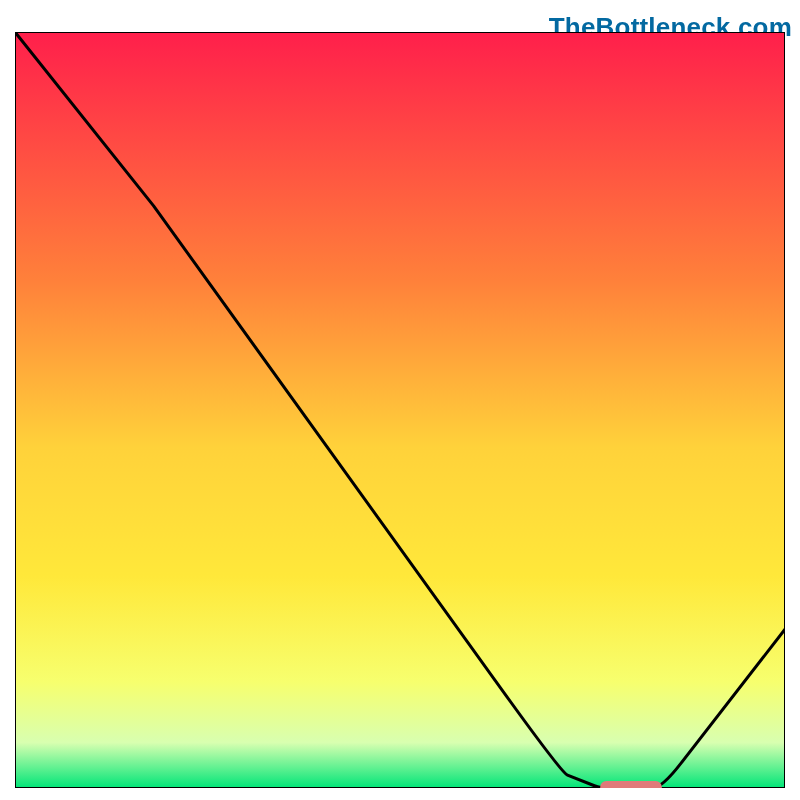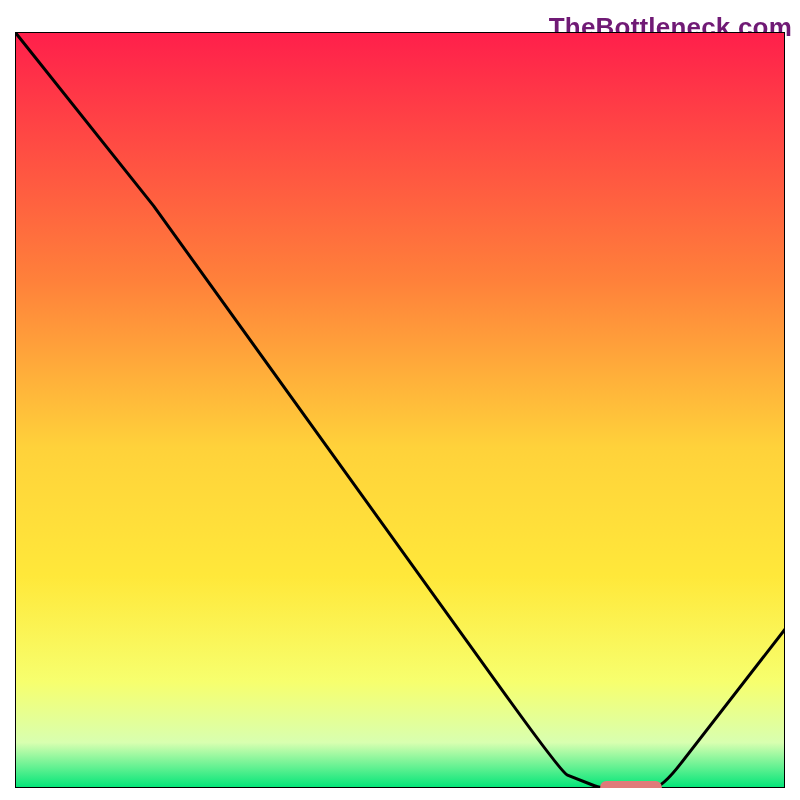--- a/index.html
+++ b/index.html
@@ -10,21 +10,21 @@
     height: 800px;
     background: #fff;
   }
   .watermark {
     position: absolute;
     top: 12px;
     right: 8px;
     font-family: Arial, Helvetica, sans-serif;
     font-size: 26px;
     font-weight: 600;
-    color: #701a75;
+    color: #0369a1;
     letter-spacing: 0.2px;
     user-select: none;
   }
   .plot {
     position: absolute;
     left: 15px;
     top: 32px;
     width: 770px;
     height: 756px;
   }

